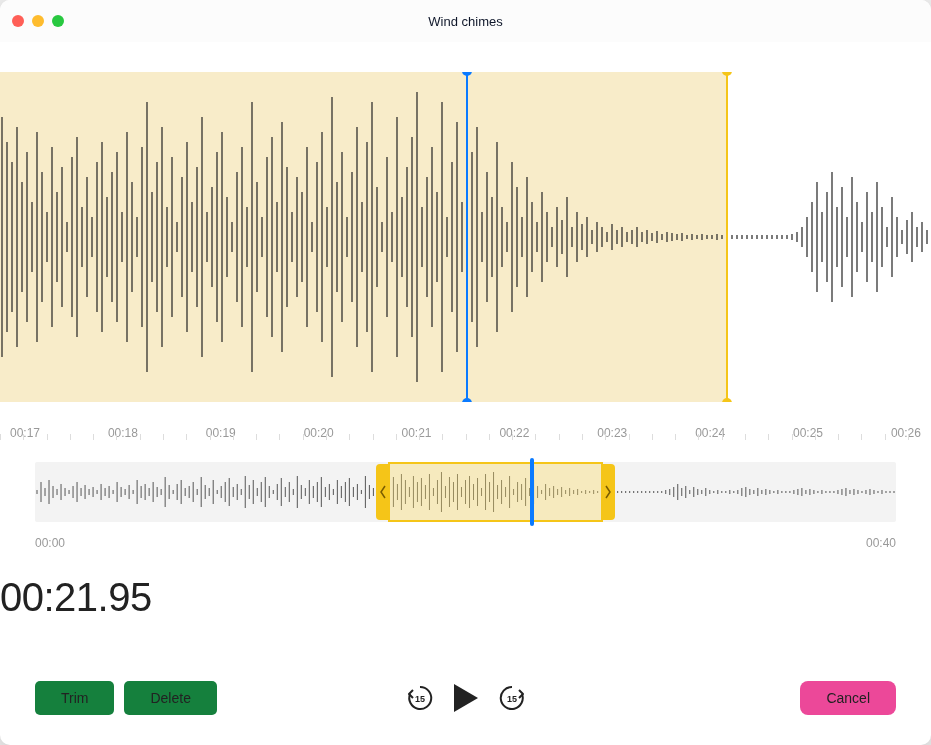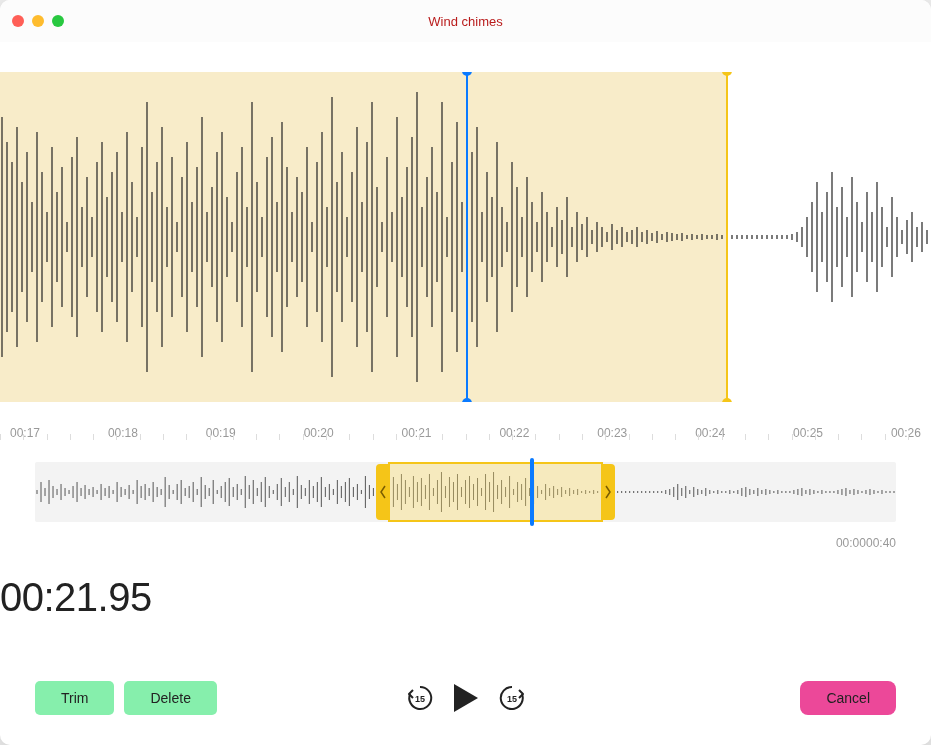--- a/index.html
+++ b/index.html
@@ -46,21 +46,21 @@
     .tl-close { background: #ff5f57; }
     .tl-minimize { background: #febc2e; }
     .tl-zoom { background: #28c840; }
     .window-title {
       position: absolute;
       left: 0;
       right: 0;
       text-align: center;
       font-size: 13px;
       font-weight: 500;
-      color: #b91c1c;
+      color: #0f172a;
       pointer-events: none;
     }
     .main-waveform-area {
       height: 330px;
       margin-top: 30px;
       position: relative;
       overflow: hidden;
     }
     .main-waveform-bg {
       position: absolute;
@@ -185,21 +185,21 @@
       top: -4px;
       bottom: -4px;
       width: 4px;
       background: #0a7aff;
       border-radius: 2px;
       left: 57.5%;
     }
     .overview-labels {
       margin: 4px 35px 0 35px;
       display: flex;
-      justify-content: flex-end;
+      justify-content: space-between;
       font-size: 12px;
       color: #999;
     }
     .time-display {
       text-align: left;
       font-size: 40px;
       font-weight: 500;
       color: #222;
       margin-top: 25px;
       letter-spacing: -0.5px;
@@ -212,21 +212,21 @@
       padding: 0 35px;
       display: flex;
       align-items: center;
       justify-content: space-between;
     }
     .controls-left {
       display: flex;
       gap: 10px;
     }
     .btn-yellow {
-      background: #86efac;
+      background: #15803d;
       border: none;
       border-radius: 5px;
       padding: 0 26px;
       height: 34px;
       font-size: 14px;
       font-weight: 500;
       color: #222;
       cursor: pointer;
     }
     .controls-center {

